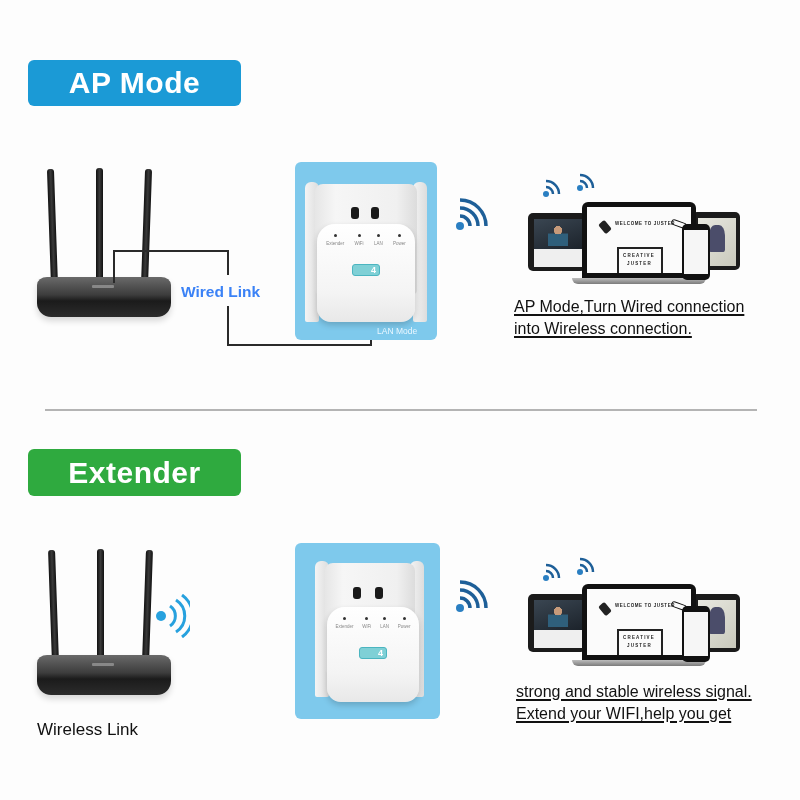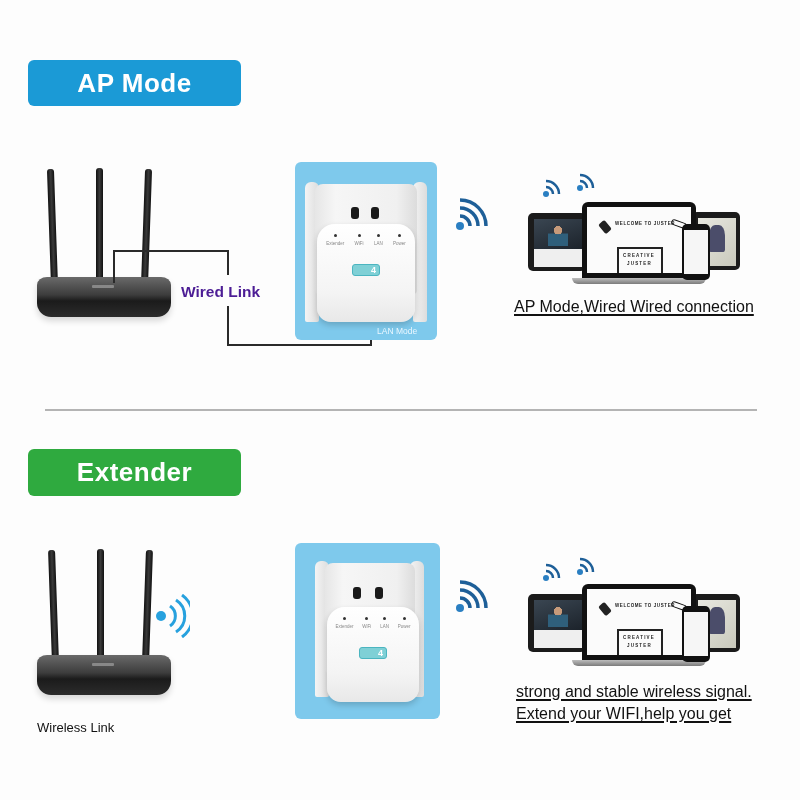--- a/index.html
+++ b/index.html
@@ -3,21 +3,21 @@
 <meta charset="utf-8">
 <style>
   * { box-sizing: border-box; margin: 0; padding: 0; }
   html, body { width: 800px; height: 800px; background: #fdfdfd; overflow: hidden; }
   body { position: relative; font-family: "Liberation Sans", sans-serif; color: #1a1a1a; }
   .abs { position: absolute; }
 
   .badge {
     position: absolute; border-radius: 6px; color: #fff; font-weight: bold;
     font-family: "Liberation Sans", sans-serif; display: flex; align-items: center; justify-content: center;
-    font-size: 26px; letter-spacing: 0.5px;
+    font-size: 30px; letter-spacing: 0.5px;
   }
   .badge.blue { background: #1b9ad6; left: 28px; top: 60px; width: 213px; height: 46px; }
   .badge.green { background: #2faa3f; left: 28px; top: 449px; width: 213px; height: 47px; }
 
   .divider { position: absolute; left: 45px; top: 409px; width: 712px; height: 2px; background: #b4b4b4; }
 
   
   .router { position: absolute; width: 140px; height: 160px; }
   .antenna { position: absolute; width: 7px; background: linear-gradient(90deg,#111,#3a3a3a,#111); border-radius: 3px 3px 1px 1px; }
   .router-body {
@@ -46,22 +46,22 @@
   .led-label { font-size: 4.5px; color: #888; }
   .ac-badge {
     position: absolute; height: 12px; width: 28px; border-radius: 3px;
     background: #7fd0d6; border: 1px solid #4bb5c0; color: #fff; font-size: 9px; font-weight: bold;
     display: flex; align-items: center; justify-content: flex-end; padding-right: 3px;
   }
   .lan-label { position: absolute; color: #eaf7ff; font-size: 8.5px; }
 
   .wire { position: absolute; background: #2a2a2a; }
 
-  .label-bold { position: absolute; font-weight: bold; font-size: 15.5px; color: #4c1d95; text-align: right; }
-  .label-plain { position: absolute; font-size: 13px; color: #111; }
+  .label-bold { position: absolute; font-weight: bold; font-size: 15.5px; color: #3b82f6; text-align: right; }
+  .label-plain { position: absolute; font-size: 17px; color: #111; }
   .desc { position: absolute; font-size: 16px; line-height: 22px; color: #111; }
   .desc span { display: block; text-decoration: underline; text-decoration-thickness: 1.5px; text-underline-offset: 2px; }
 
   
   .devices { position: absolute; width: 230px; height: 130px; }
   .tablet { position: absolute; background: #1b1b1b; border-radius: 5px; }
   .tablet .scr { position: absolute; left: 6px; top: 6px; right: 4px; bottom: 4px; background: #efefef; }
   .tablet .photo { position: absolute; left: 0; top: 0; right: 0; height: 62%; background: linear-gradient(160deg,#3a4652,#1c232b); }
   .tablet .person { position: absolute; left: 30%; top: 20%; width: 40%; height: 70%; background: radial-gradient(circle at 50% 25%,#c69a7a 0 22%,transparent 23%), linear-gradient(180deg,transparent 40%,#2f5f7b 41%); }
   .laptop-screen { position: absolute; background: #111; border-radius: 6px 6px 0 0; }
@@ -176,21 +176,22 @@
       <div class="web-box-txt" style="left:40px; top:54px;">JUSTER</div>
     </div>
   </div>
   <div class="laptop-base" style="left:50px; top:110px; width:134px;"></div>
   <div class="phone" style="left:160px; top:56px; width:28px; height:56px;">
       <div class="scr"></div>
     </div>
 </div>
 
 <div class="desc" style="left:514px; top:296px;">
-  <span>AP Mode,Wired Wired connection</span>
+  <span>AP Mode,Turn Wired connection</span>
+  <span>into Wireless connection.</span>
 </div>
 
 <div class="divider"></div>
 
 <div class="badge green">
   <span>Extender</span>
 </div>
 
 <div class="router" style="left:37px; top:545px;">
   <div class="antenna" style="left:13px; top:5px; height:112px; transform:rotate(-2deg);"></div>

